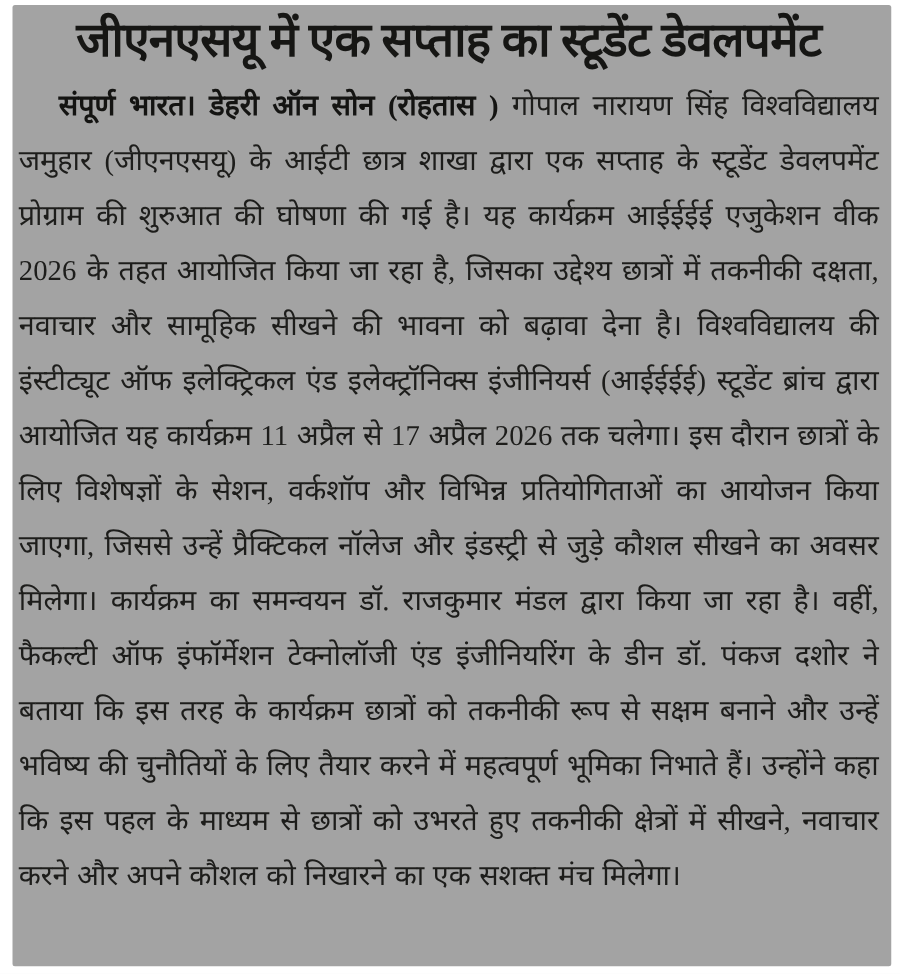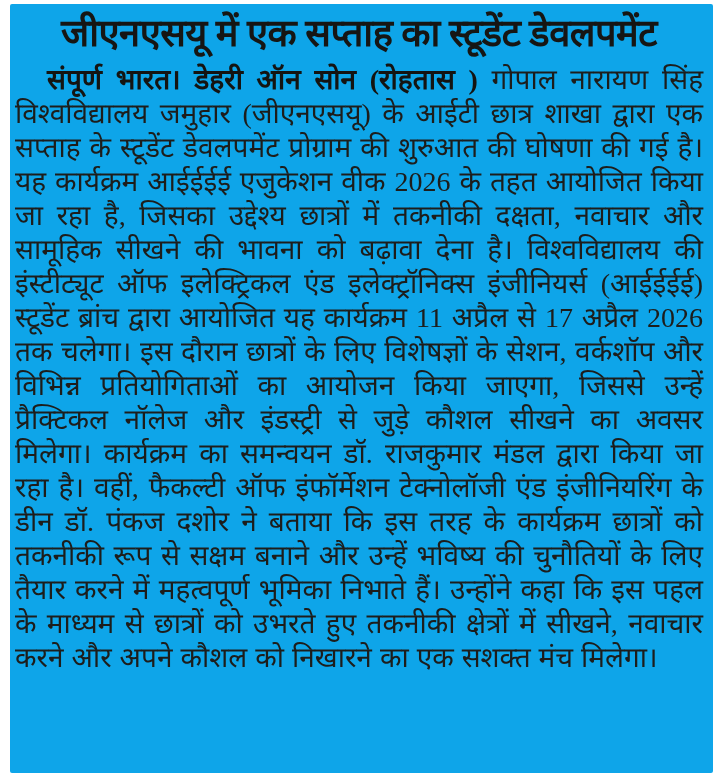--- a/index.html
+++ b/index.html
@@ -16,43 +16,43 @@
     width: 720px;
     height: 779px;
     background: #ffffff;
   }
   .paper {
     position: absolute;
     left: 10px;
     top: 4px;
     right: 7px;
     bottom: 6px;
-    background: #0ea5e9;
+    background: #a3a3a3;
     border-radius: 2px;
     color: #1b1b19;
     box-sizing: border-box;
     padding: 4px 10px 4px 5px;
   }
   .headline {
     text-align: center;
     font-weight: 700;
     font-size: 38px;
     line-height: 47px;
     letter-spacing: -0.5px;
     color: #161614;
     padding-top: 2px;
   }
   .headline .hl-line {
     display: block;
     white-space: nowrap;
   }
   .article-body {
     margin-top: 6px;
-    font-size: 28px;
-    line-height: 34px;
+    font-size: 23px;
+    line-height: 44px;
     text-align: justify;
     text-justify: inter-word;
     text-indent: 32px;
     color: #1d1d1b;
     word-spacing: 1px;
   }
   .article-body .dateline {
     font-weight: 700;
     color: #141412;
   }

